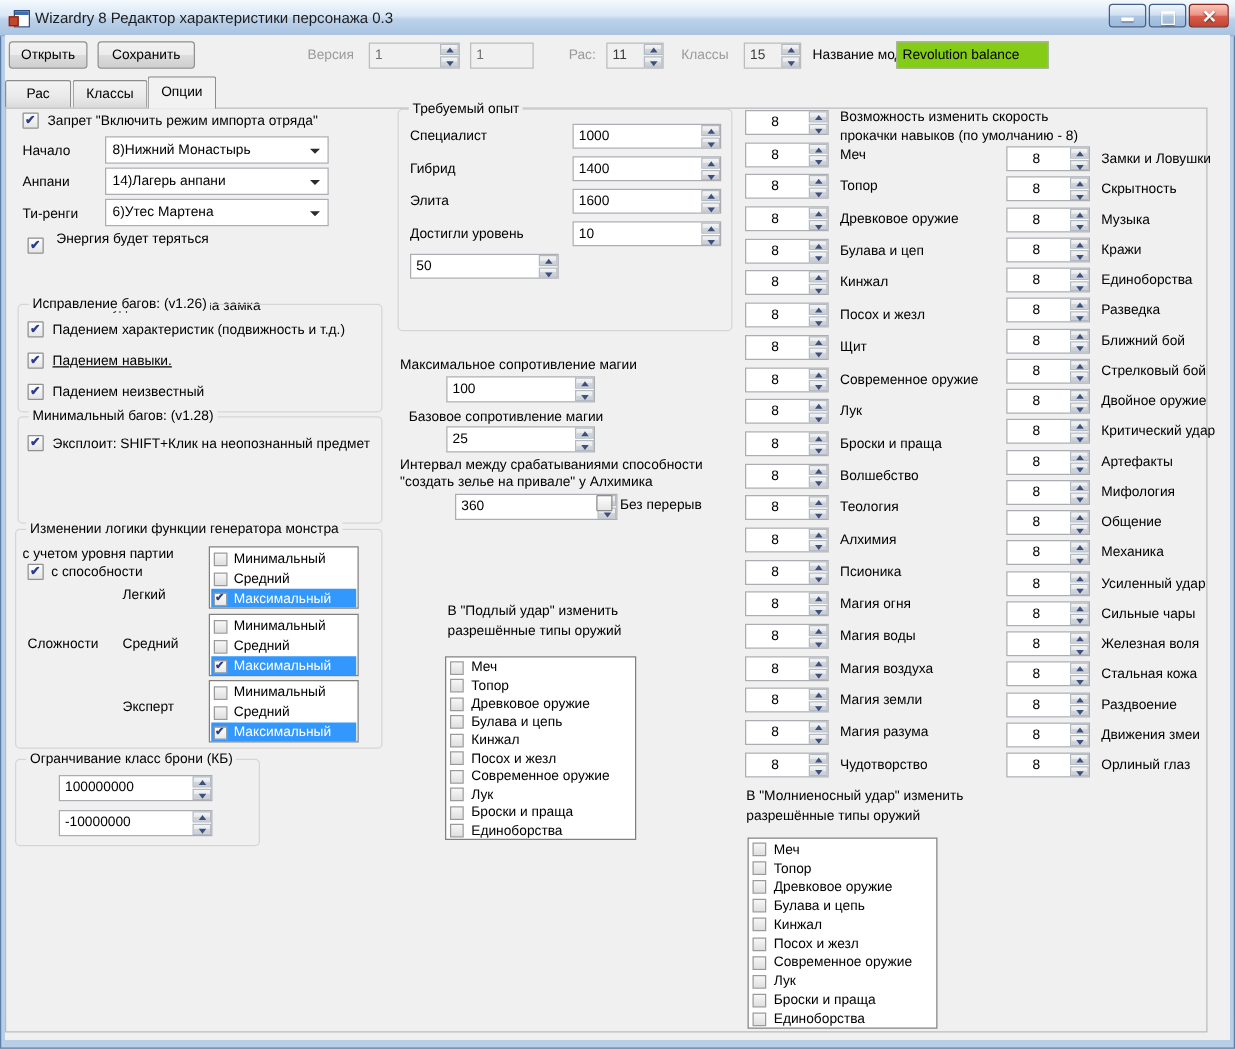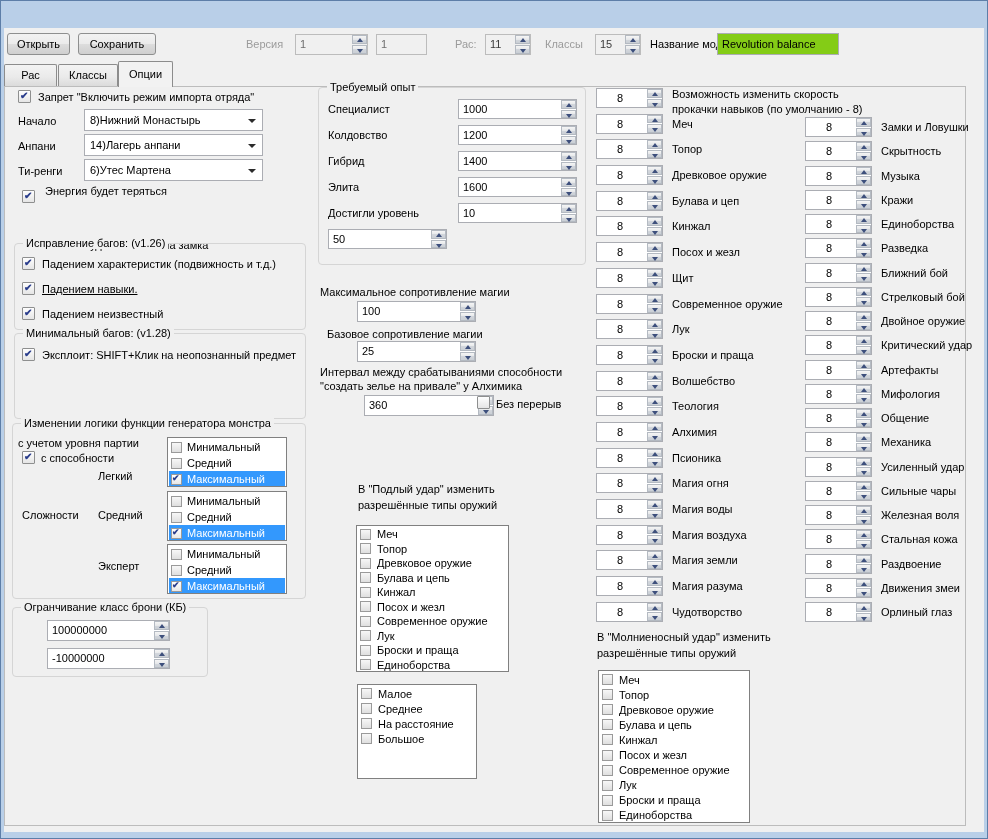--- a/index.html
+++ b/index.html
@@ -96,20 +96,37 @@
   .exp-rows { position:absolute; left:328px; top:99px; width:250px; }
   .exp-row { position:relative; display:flex; height:26px; }
   .exp-row .exp-label { width:130px; line-height:20px; white-space:nowrap; }
   .exp-row .spinbox { position:relative; width:119px; height:20px; flex:none; }
 </style>
 </head>
 <body>
 
 <div class="window">
 
+  <div class="titlebar">
+    <div class="app-icon">
+      <div class="win"></div>
+      <div class="red"></div>
+    </div>
+    <span class="title-text">Wizardry 8 Редактор характеристики персонажа 0.3</span>
+    <div class="cap-btn min">
+        <i class="glyph-min"></i>
+      </div>
+    <div class="cap-btn max">
+        <i class="glyph-max"></i>
+      </div>
+    <div class="cap-btn close">
+        <i class="glyph-x1"></i>
+        <i class="glyph-x2"></i>
+      </div>
+  </div>
 
   <div class="form"></div>
 
   <div class="btn" style="left:7px;top:33px;width:63px;">Открыть</div>
   <div class="btn" style="left:78px;top:33px;width:78px;">Сохранить</div>
   <span class="lbl dis" style="left:246px;top:38px;">Версия</span>
   <div class="spinbox off" style="left:295px;top:34px;width:73px;">
     <span class="val">1</span>
     <span class="spin">
         <b class="sbtn su"></b>
@@ -281,30 +298,20 @@
         <span class="exp-label">Специалист</span>
         <div class="spinbox">
           <span class="val">1000</span>
           <span class="spin">
             <b class="sbtn su"></b>
             <b class="sbtn sd"></b>
           </span>
         </div>
       </div>
 
-      <div class="exp-row">
-        <span class="exp-label">Колдовство</span>
-        <div class="spinbox">
-          <span class="val">1200</span>
-          <span class="spin">
-            <b class="sbtn su"></b>
-            <b class="sbtn sd"></b>
-          </span>
-        </div>
-      </div>
 
       <div class="exp-row">
         <span class="exp-label">Гибрид</span>
         <div class="spinbox">
           <span class="val">1400</span>
           <span class="spin">
             <b class="sbtn su"></b>
             <b class="sbtn sd"></b>
           </span>
         </div>
@@ -419,42 +426,20 @@
       <div class="chk-item r14">
         <span class="fcb"></span>
         <span class="chk-label">Броски и праща</span>
       </div>
 
       <div class="chk-item r14">
         <span class="fcb"></span>
         <span class="chk-label">Единоборства</span>
       </div>
     </div>
-  <div class="wlist" style="left:357px;top:684px;width:120px;height:95px;z-index:2;">
-
-      <div class="chk-item r15">
-        <span class="fcb"></span>
-        <span class="chk-label">Малое</span>
-      </div>
-
-      <div class="chk-item r15">
-        <span class="fcb"></span>
-        <span class="chk-label">Среднее</span>
-      </div>
-
-      <div class="chk-item r15">
-        <span class="fcb"></span>
-        <span class="chk-label">На расстояние</span>
-      </div>
-
-      <div class="chk-item r15">
-        <span class="fcb"></span>
-        <span class="chk-label">Большое</span>
-      </div>
-    </div>
 
   <span class="lbl" style="left:672px;top:88px;z-index:3;">Возможность изменить скорость</span>
   <span class="lbl" style="left:672px;top:103px;z-index:3;">прокачки навыков (по умолчанию - 8)</span>
 
   <div class="skill-col" id="skill-col1" style="left:596px;top:88px;z-index:2;">
 
       <div class="skill-row">
         <div class="spinbox center">
           <span class="val">8</span>
           <span class="spin">

